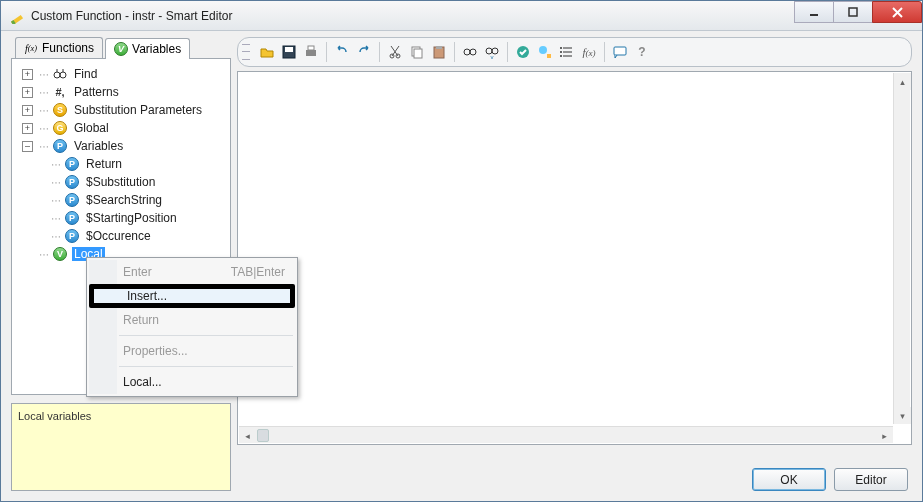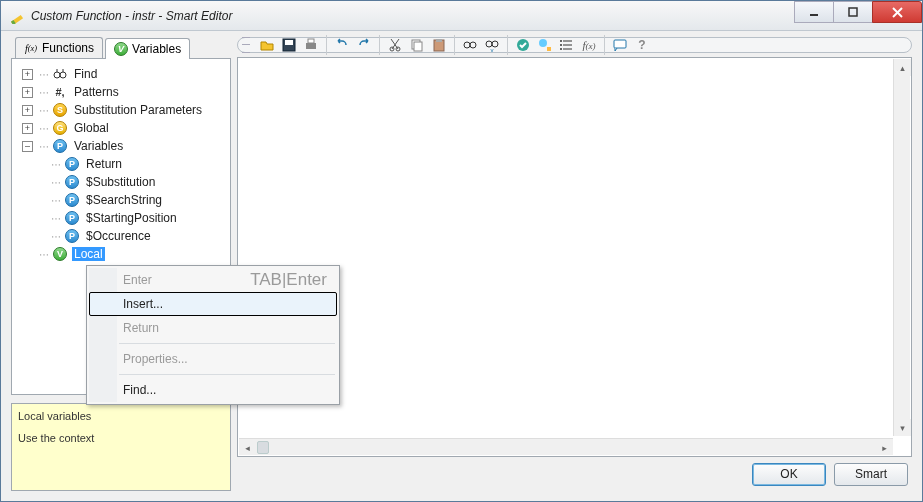--- a/index.html
+++ b/index.html
@@ -3,21 +3,21 @@
 <meta charset="utf-8">
 <style>
   * { box-sizing: border-box; }
   body { margin: 0; font-family: "Segoe UI", Tahoma, sans-serif; font-size: 12px; background: #6b8aa5; overflow: hidden; }
   
   .window { width: 923px; height: 502px; background: #f0f0f0; border: 1px solid #5a7a9a; position: relative; }
   
   
   .titlebar { height: 30px; background: linear-gradient(#f8f8f8, #e4e8ec); border-bottom: 1px solid #c0c8d0; display: flex; align-items: center; padding-left: 8px; }
   .titlebar-icon { width: 16px; height: 16px; margin-right: 6px; }
-  .titlebar-text { flex: 1; color: #222; font-size: 12px; font-style: italic; }
+  .titlebar-text { flex: 1; color: #222; font-size: 12px; }
   .winbtns { display: flex; height: 100%; }
   .winbtn { width: 40px; height: 22px; margin-top: 0; border: 1px solid #aab; background: linear-gradient(#f5f7fb,#dde3ea); display: flex; align-items: center; justify-content: center; font-size: 11px; color: #333; margin-left: -1px; }
   .winbtn.close { width: 50px; background: linear-gradient(#e76a65,#cf3a33); color: #fff; border-color: #a83028; border-top-right-radius: 3px; }
   .winbtn.close svg { stroke: #fff; }
   
   
   .body { position: absolute; top: 30px; left: 0; right: 0; bottom: 0; padding: 6px 10px 10px 10px; }
   
   .cols { display: flex; height: 100%; gap: 6px; }
   .leftcol { width: 220px; display: flex; flex-direction: column; }
@@ -47,46 +47,46 @@
   
   .badge { width: 14px; height: 14px; border-radius: 50%; display: flex; align-items: center; justify-content: center; font-weight: bold; font-size: 9px; color: #fff; }
   .badge.pat  { background: transparent; color: #333; font-weight: bold; font-size: 11px; }
   .badge.s    { background: linear-gradient(#ffd34d,#e6a400); border: 1px solid #b37f00; color:#664; }
   .badge.g    { background: linear-gradient(#ffe07a,#e6b000); border: 1px solid #b37f00; }
   .badge.p    { background: linear-gradient(#6cbff0,#2d8bd0); border: 1px solid #1a6aa5; }
   .badge.v    { background: linear-gradient(#8ed88a,#3fae3a); border: 1px solid #2a7a27; }
   .badge.g, .badge.p, .badge.s, .badge.v { color:#fff; }
 
   
-  .toolbarwrap { height: 16px; border: 1px solid #b8c0c8; background: #f4f5f6; display: flex; align-items: center; padding: 0 4px; border-radius: 12px; }
+  .toolbarwrap { height: 30px; border: 1px solid #b8c0c8; background: #f4f5f6; display: flex; align-items: center; padding: 0 4px; border-radius: 12px; }
   .grip { width: 8px; height: 22px; display: flex; flex-direction: column; justify-content: space-around; margin-right: 6px; }
   .grip span { height: 1px; background: #aab; }
   .tbtn { width: 22px; height: 22px; display: flex; align-items: center; justify-content: center; border-radius: 2px; color: #333; }
   .tsep { width: 1px; height: 20px; background: #c8ccd0; margin: 0 4px; }
   
   .editor { flex: 1; background: #fff; border: 1px solid #a0a8b0; margin-top: 4px; position: relative; }
   .editor .scroll-v { position: absolute; right: 1px; top: 1px; bottom: 20px; width: 17px; background: #f0f0f0; border-left: 1px solid #ddd; }
   .editor .scroll-v .up, .editor .scroll-v .dn { position: absolute; width: 17px; height: 17px; background: #f0f0f0; display: flex; align-items: center; justify-content: center; font-size: 9px; color: #666; }
   .editor .scroll-v .up { top: 0; } .editor .scroll-v .dn { bottom: 0; }
   .editor .scroll-h { position: absolute; left: 1px; right: 18px; bottom: 1px; height: 17px; background: #f0f0f0; border-top: 1px solid #ddd; }
   .editor .scroll-h .lf, .editor .scroll-h .rt { position: absolute; width: 17px; height: 17px; display: flex; align-items: center; justify-content: center; font-size: 9px; color: #666; }
   .editor .scroll-h .lf { left: 0; } .editor .scroll-h .rt { right: 0; }
   .editor .scroll-h .thumb { position: absolute; left: 18px; top: 2px; height: 13px; width: 12px; background: #d8dce0; border: 1px solid #bcc; border-radius: 2px; }
   
-  .btnrow { height: 34px; display: flex; align-items: center; justify-content: flex-end; gap: 8px; padding-right: 4px; }
+  .btnrow { height: 34px; display: flex; align-items: flex-end; justify-content: flex-end; gap: 8px; padding-right: 4px; margin-top: 12px; }
   .btn { min-width: 74px; height: 23px; border: 1px solid #8a9aa8; background: linear-gradient(#fdfdfd,#e4e8ec); border-radius: 3px; font-size: 12px; display: flex; align-items: center; justify-content: center; color: #222; }
   .btn.primary { border: 1px solid #3a87c0; box-shadow: 0 0 0 1px #7ab8e0 inset; }
   
   
-  .ctxmenu { position: absolute; left: 85px; top: 264px; width: 254px; background: #f6f6f6; border: 1px solid #9aa0a6; box-shadow: 2px 2px 4px rgba(0,0,0,.25); padding: 2px; z-index: 50; }
+  .ctxmenu { position: absolute; left: 85px; top: 256px; width: 212px; background: #f6f6f6; border: 1px solid #9aa0a6; box-shadow: 2px 2px 4px rgba(0,0,0,.25); padding: 2px; z-index: 50; }
   .ctxgutter { position: absolute; left: 2px; top: 2px; bottom: 2px; width: 28px; background: #eef0f2; }
   .ctxitem { position: relative; height: 24px; display: flex; align-items: center; padding-left: 34px; padding-right: 10px; font-size: 12px; color: #222; }
   .ctxitem.disabled { color: #9a9a9a; }
-  .ctxitem.hover { background: #eaf3fb; border: 1px solid #000000; border-radius: 2px; padding-left: 33px; }
-  .ctxitem .shortcut { margin-left: auto; color: #9a9a9a; font-size: 17px; }
+  .ctxitem.hover { background: #eaf3fb; border: 5px solid #000000; border-radius: 2px; padding-left: 33px; }
+  .ctxitem .shortcut { margin-left: auto; color: #9a9a9a; font-size: 12px; }
   .ctxsep { height: 1px; background: #d8dce0; margin: 3px 2px 3px 30px; position: relative; }
 </style>
 </head>
 <body>
 
 <div class="window">
 
   <div class="titlebar">
     <span class="titlebar-icon">
       <svg width="16" height="16">
@@ -228,21 +228,20 @@
                   <span class="badge v">V</span>
                 </span>
               <span class="nlabel sel">Local</span>
             </div>
           </div>
         </div>
 
         <div class="helppane">
           <div>Local variables</div>
           <div style="height:10px"></div>
-          <div>Use the context</div>
         </div>
       </div>
 
       <div class="rightcol">
         <div class="toolbarwrap">
           <div class="grip">
               <span></span>
               <span></span>
               <span></span>
             </div>
@@ -357,21 +356,21 @@
             <div class="thumb"></div>
             <div class="rt">▸</div>
           </div>
         </div>
 
         <div class="btnrow">
           <div class="btn primary">
               <span>OK</span>
             </div>
           <div class="btn">
-              <span>Smart</span>
+              <span>Editor</span>
             </div>
         </div>
       </div>
     </div>
   </div>
 
   <div class="ctxmenu">
     <div class="ctxgutter"></div>
     <div class="ctxitem disabled">
       <span>Enter</span>
@@ -382,17 +381,17 @@
     </div>
     <div class="ctxitem disabled">
       <span>Return</span>
     </div>
     <div class="ctxsep"></div>
     <div class="ctxitem disabled">
       <span>Properties...</span>
     </div>
     <div class="ctxsep"></div>
     <div class="ctxitem">
-      <span>Find...</span>
+      <span>Local...</span>
     </div>
   </div>
 
 </div>
 
 </body></html>

